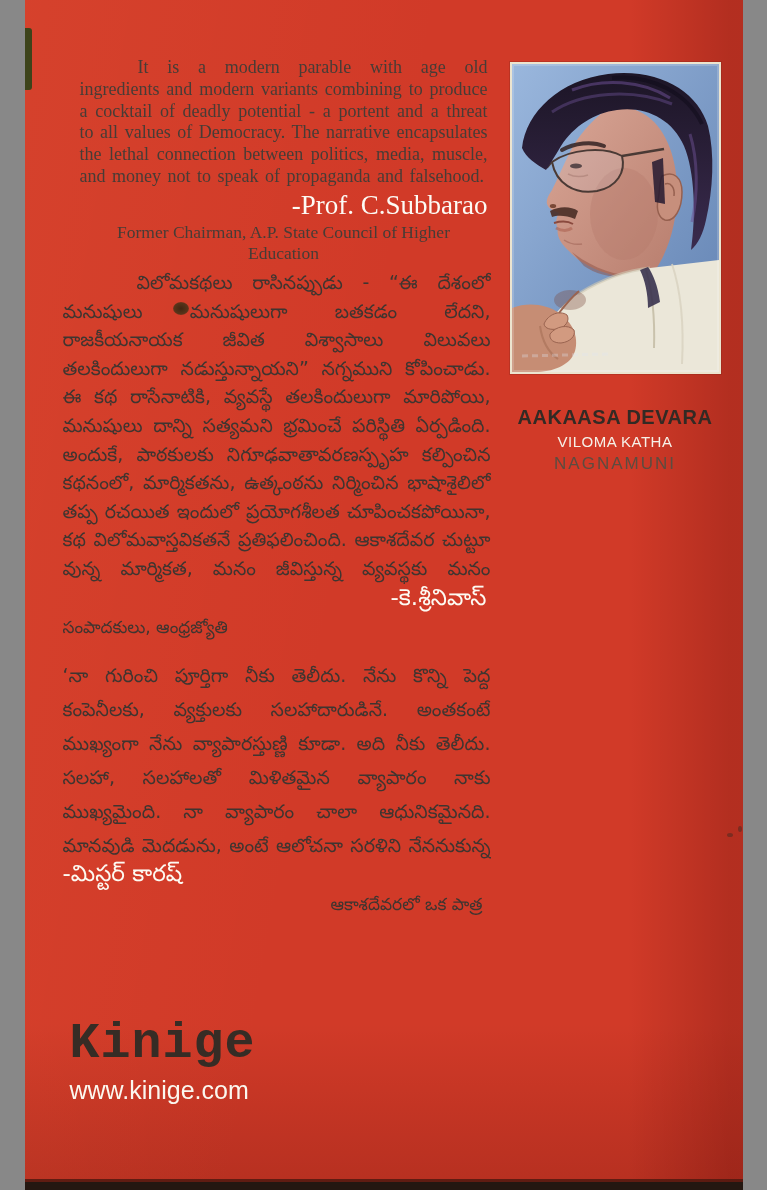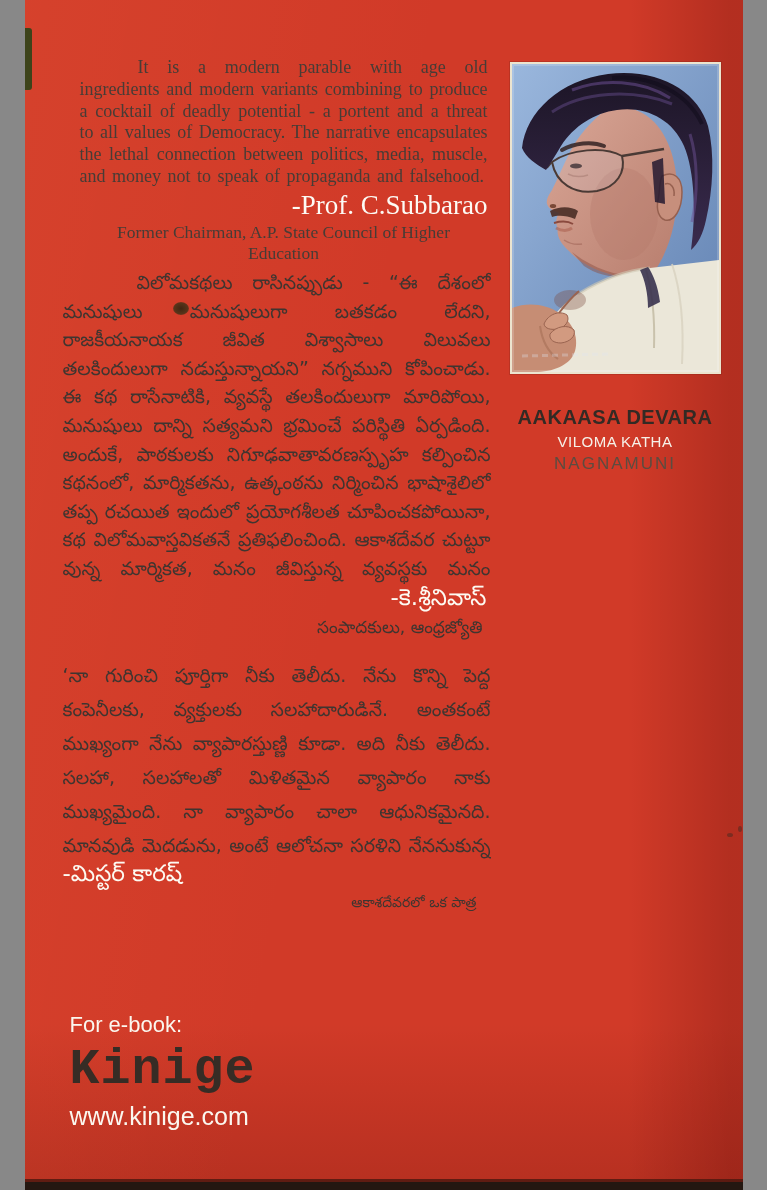--- a/index.html
+++ b/index.html
@@ -35,24 +35,24 @@
   
   .book-block { position:absolute; left:485px; top:406px; width:211px; text-align:center; font-family:"Liberation Sans", sans-serif; }
   .book-title { font-size:20px; font-weight:bold; color:#332a24; letter-spacing:.5px; }
   .book-subtitle { font-size:15px; color:#f6f1e8; margin-top:4px; letter-spacing:.5px; }
   .book-author { font-size:17px; color:#5c4c40; margin-top:4px; letter-spacing:2px; }
 
   
   .te { font-family:"DejaVu Sans", sans-serif; color:#3f3530; }
   .te-text1 { position:absolute; left:38px; top:268px; width:428px; height:316px; overflow:hidden; font-size:19px; line-height:28.6px; text-align:justify; text-indent:74px; }
   .te-sig1 { position:absolute; left:38px; top:584px; width:424px; text-align:right; font-size:23px; color:#fdfaf2; }
-  .te-sig1-title { position:absolute; left:38px; top:617px; width:420px; text-align:right; font-size:17px; }
+  .te-sig1-title { position:absolute; left:38px; top:617px; width:420px; font-size:17px; }
   .te-text2 { position:absolute; left:38px; top:658px; width:428px; height:206px; overflow:hidden; font-size:19px; line-height:34px; text-align:justify; }
   .te-sig2 { position:absolute; left:38px; top:860px; width:424px; text-align:left; font-size:23px; color:#fdfaf2; }
-  .te-sig2-title { position:absolute; left:32px; top:894px; width:420px; text-align:right; font-size:14px; }
+  .te-sig2-title { position:absolute; left:38px; top:894px; width:420px; text-align:right; font-size:17px; }
 
   
   .ebook { position:absolute; left:45px; top:1012px; font-family:"Liberation Sans", sans-serif; }
   .ebook-label { font-size:22px; color:#fbf7ef; }
   .kinige { font-size:50px; line-height:56px; font-weight:bold; font-family:Liberation Mono, monospace; color:#362c25; margin-top:4px; letter-spacing:1px; }
   .ebook-url { font-size:25px; color:#fbf7ef; margin-top:4px; }
 </style>
 </head>
 <body>
 
@@ -141,20 +141,19 @@
 
   <p class="te te-text1">విలోమకథలు రాసినప్పుడు - “ఈ దేశంలో మనుషులు మనుషులుగా బతకడం లేదని, రాజకీయనాయక జీవిత విశ్వాసాలు విలువలు తలకిందులుగా నడుస్తున్నాయని” నగ్నముని కోపించాడు. ఈ కథ రాసేనాటికి, వ్యవస్థే తలకిందులుగా మారిపోయి, మనుషులు దాన్ని సత్యమని భ్రమించే పరిస్థితి ఏర్పడింది. అందుకే, పాఠకులకు నిగూఢవాతావరణస్పృహ కల్పించిన కథనంలో, మార్మికతను, ఉత్కంఠను నిర్మించిన భాషాశైలిలో తప్ప రచయిత ఇందులో ప్రయోగశీలత చూపించకపోయినా, కథ విలోమవాస్తవికతనే ప్రతిఫలించింది. ఆకాశదేవర చుట్టూ వున్న మార్మికత, మనం జీవిస్తున్న వ్యవస్థకు మనం అందిస్తున్న ఆమోదమే!</p>
   <div class="te te-sig1">-కె.శ్రీనివాస్</div>
   <div class="te te-sig1-title">సంపాదకులు, ఆంధ్రజ్యోతి</div>
 
   <p class="te te-text2">‘నా గురించి పూర్తిగా నీకు తెలీదు. నేను కొన్ని పెద్ద కంపెనీలకు, వ్యక్తులకు సలహాదారుడినే. అంతకంటే ముఖ్యంగా నేను వ్యాపారస్తుణ్ణి కూడా. అది నీకు తెలీదు. సలహా, సలహాలతో మిళితమైన వ్యాపారం నాకు ముఖ్యమైంది. నా వ్యాపారం చాలా ఆధునికమైనది. మానవుడి మెదడును, అంటే ఆలోచనా సరళిని నేననుకున్న విధంగా మార్చుకునే వ్యాపారం.’</p>
   <div class="te te-sig2">-మిస్టర్ కారష్</div>
   <div class="te te-sig2-title">ఆకాశదేవరలో ఒక పాత్ర</div>
 
   <div class="ebook">
-    <div class="ebook-label">For e-book:</div>
     <div class="kinige">Kinige</div>
     <div class="ebook-url">www.kinige.com</div>
   </div>
 
   <div class="bottom-line"></div>
   <div class="bottom-band"></div>
 </div>
 
 </body></html>

